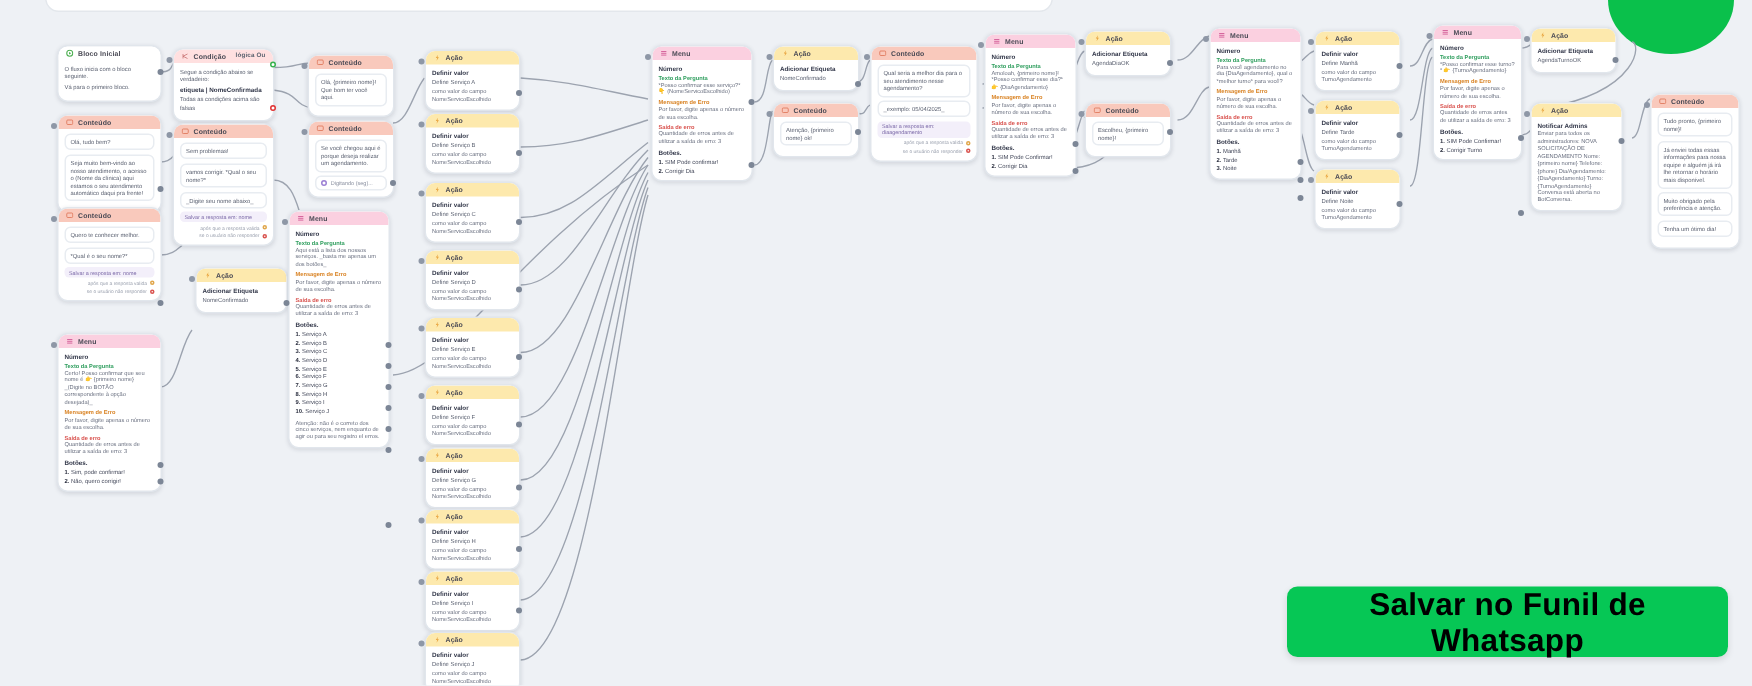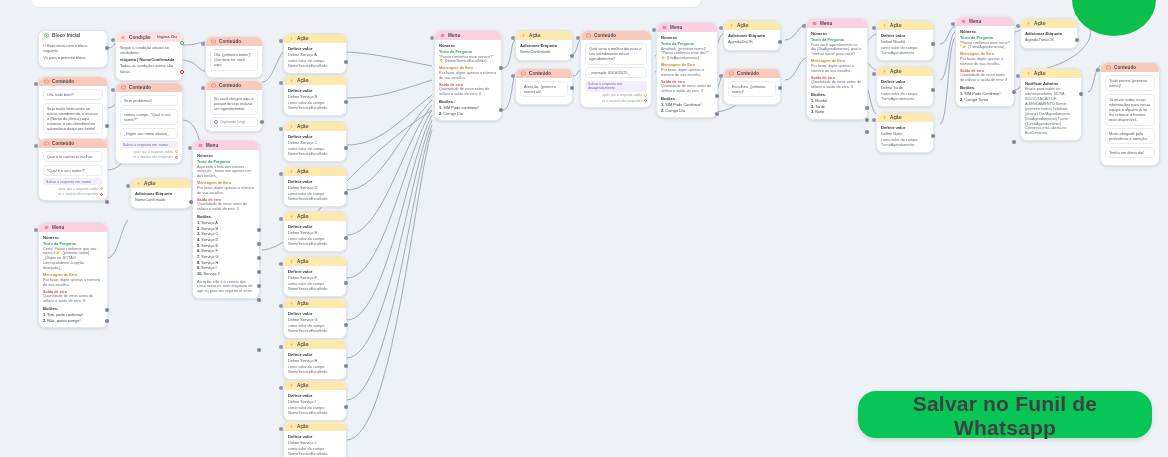--- a/index.html
+++ b/index.html
@@ -90,22 +90,22 @@
 
   
   .port { position: absolute; width: 4px; height: 4px; border-radius: 50%; background: #8e97a6; z-index: 6; }
   .port.out { background: #7c8696; }
   .port.green { background: #fff; border: 1.2px solid #37b24d; }
   .port.red { background: #fff; border: 1.2px solid #e03131; }
 
   
   #save-btn {
     position: absolute; left: 858px; top: 391px; width: 294px; height: 47px;
-    background: #06c755; border: none; border-radius: 18px;
-    color: #404040; font-size: 21px; font-weight: 700;
+    background: #06c755; border: none; border-radius: 7px;
+    color: #000000; font-size: 21px; font-weight: 700;
     font-family: "Liberation Sans", sans-serif;
     cursor: pointer; letter-spacing: .2px;
     box-shadow: 0 2px 5px rgba(0,0,0,.12);
     z-index: 20;
   }
 </style>
 </head>
 <body>
 
 <div id="app">

